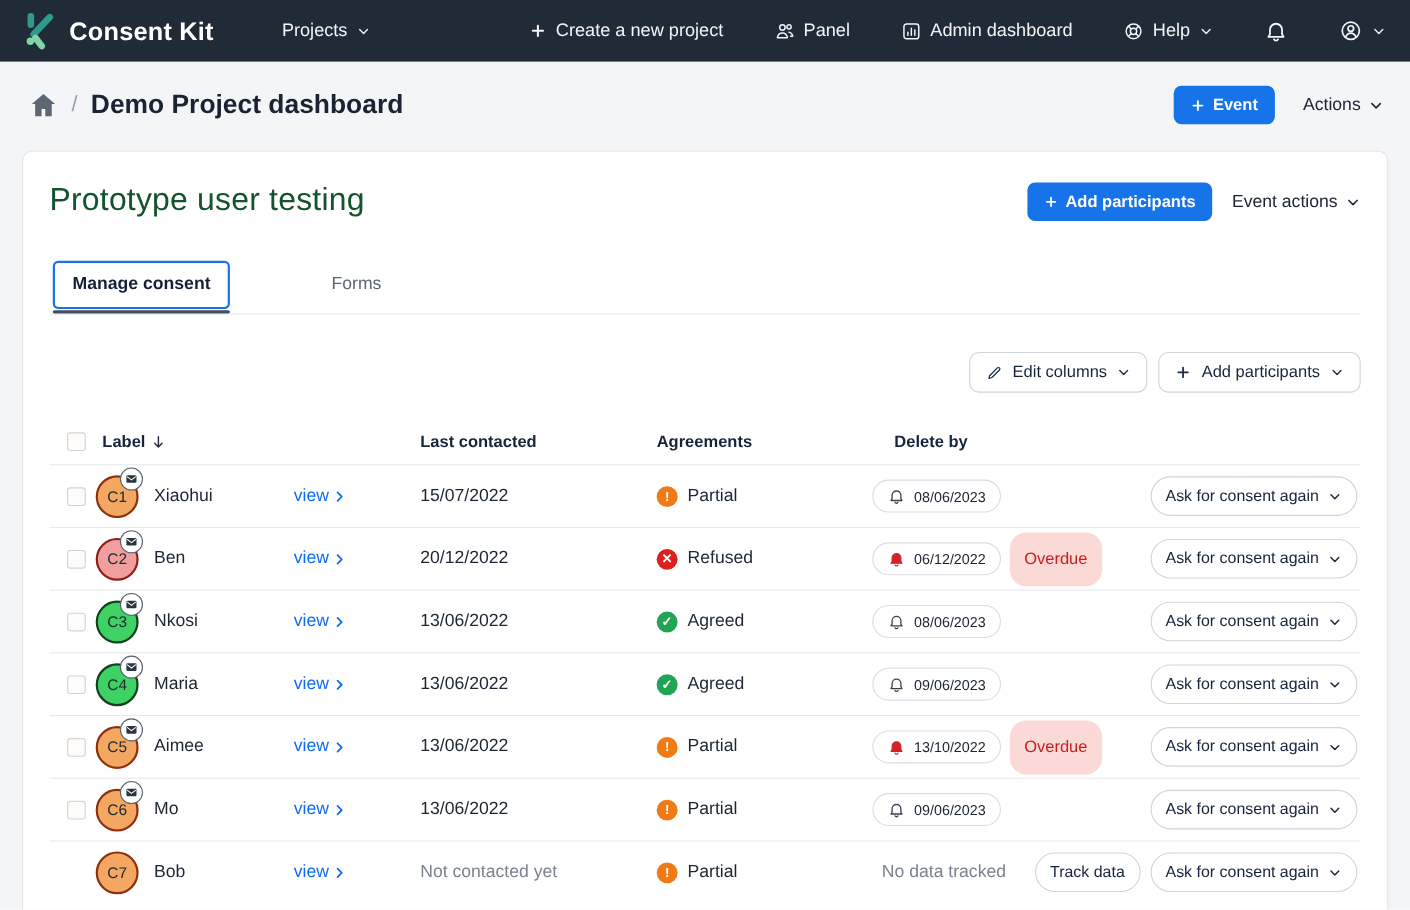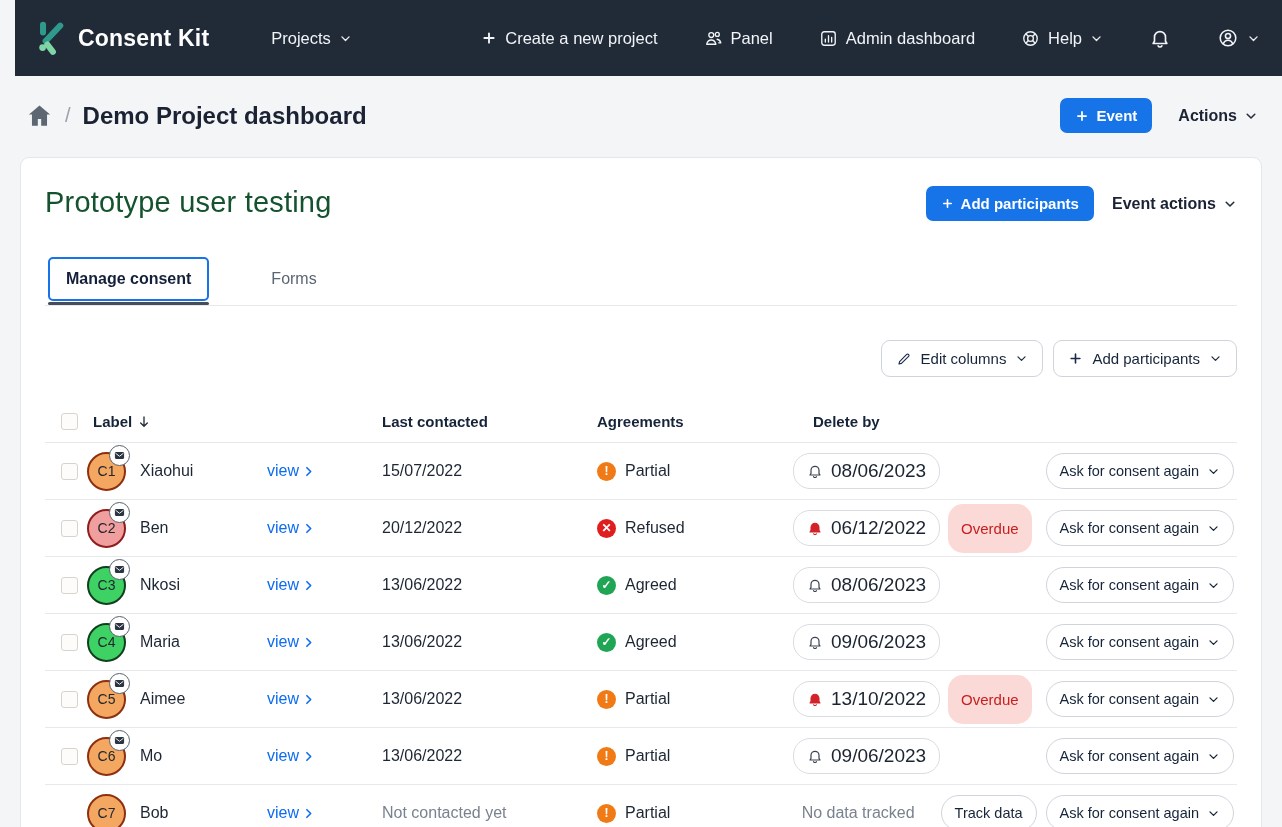--- a/index.html
+++ b/index.html
@@ -9,46 +9,46 @@
     --navbar-bg:#212b38; --brand-teal:#2f9a8c; --brand-mint:#7fd6a4;
     --ink:#1b2433; --ink-soft:#414b5a; --muted:#79828f;
     --line:#e7e9ed; --btn-border:#cfd4da;
   }
   *{box-sizing:border-box; margin:0; padding:0;}
   html,body{width:1282px; height:827px; overflow:hidden;}
   body{font-family:"Liberation Sans", sans-serif; background:#f4f5f7; color:var(--ink);}
   svg{display:block;}
 
   
-  .nav{height:76px; background:var(--navbar-bg); display:flex; align-items:center; padding:0 22px; color:#fff;margin-left:15px;}
+  .nav{height:56px; background:var(--navbar-bg); display:flex; align-items:center; padding:0 22px; color:#fff;}
   .brand{display:flex; align-items:center; gap:10px; margin-right:62px;}
   .brand-name{font-size:23px; font-weight:800; letter-spacing:.2px;}
   .nav-item{display:flex; align-items:center; gap:8px; font-size:16.5px; color:#f2f4f7; cursor:pointer; white-space:nowrap;}
   .nav-right{display:flex; align-items:center; gap:46px; margin-left:auto;}
   .chev{opacity:.95; display:inline-flex;}
 
   
   .crumb-bar{display:flex; align-items:center; padding:22px 24px 24px 26px;}
   .crumb{display:flex; align-items:center; gap:12px;}
   .crumb-sep{color:#9aa1ab; font-size:20px;}
   .crumb-title{font-size:24px; font-weight:700; color:#1a2233;}
   .crumb-actions{margin-left:auto; display:flex; align-items:center; gap:26px;}
   .btn-blue{display:inline-flex; align-items:center; gap:7px; background:var(--accent-blue); color:#fff;
     border:none; border-radius:7px; padding:9px 15px; font-size:15px; font-weight:700; cursor:pointer;
     font-family:inherit;}
-  .txt-menu{display:inline-flex; align-items:center; gap:7px; font-size:16px; font-weight:700; color:#1a2233; cursor:pointer; background:none; border:none; font-family:inherit;}
+  .txt-menu{display:inline-flex; align-items:center; gap:7px; font-size:16px; font-weight:400; color:#1a2233; cursor:pointer; background:none; border:none; font-family:inherit;}
 
   
   .card{margin:0 20px 20px; background:#fff; border:1px solid #e3e6ea; border-radius:9px; padding:28px 24px 60px; min-height:700px;}
   .card-head{display:flex; align-items:flex-start;}
   .event-title{font-size:29px; font-weight:400; color:#14532d; letter-spacing:.2px;}
   .head-actions{margin-left:auto; display:flex; align-items:center; gap:18px;}
 
   
-  .tabs{display:flex; gap:44px; border-bottom:1px solid var(--line); margin-top:36px; padding-left:3px;}
+  .tabs{display:flex; gap:74px; border-bottom:1px solid var(--line); margin-top:36px; padding-left:3px;}
   .tab{padding:11px 16px; margin-bottom:4px; font-size:16px; color:#5b6573; cursor:pointer; position:relative; border:2px solid transparent; border-radius:5px;}
   .tab.active{border-color:var(--accent-blue); color:#14203a; font-weight:700;}
   .tab.active::after{content:""; position:absolute; left:-2px; right:-2px; bottom:-6px; height:3px; background:#454d59; border-radius:2px;}
 
   
   .toolbar{display:flex; justify-content:flex-end; gap:10px; margin-top:34px;}
   .btn-white{display:inline-flex; align-items:center; gap:9px; background:#fff; border:1px solid var(--btn-border);
     border-radius:9px; padding:9px 14px; font-size:15px; font-weight:500; color:#16243a; cursor:pointer; font-family:inherit;}
 
   
@@ -65,21 +65,21 @@
   .av-orange{background:#f4a760; border-color:#8e2f0e;}
   .av-pink{background:#f09e9e; border-color:#8f1d1d;}
   .av-green{background:#3ed164; border-color:#123f1d;}
   .env-badge{position:absolute; top:-9px; left:20px; width:21px; height:21px; background:#fff; border:1.5px solid #59616c; border-radius:50%; display:flex; align-items:center; justify-content:center;}
   .view-link{display:inline-flex; align-items:center; gap:3px; color:var(--link-blue); font-size:16px; font-weight:500; text-decoration:none; cursor:pointer;}
   .muted{color:var(--muted);}
   .st-icon{width:19px; height:19px; border-radius:50%; color:#fff; font-size:12px; font-weight:800; display:inline-flex; align-items:center; justify-content:center; margin-right:9px; flex:none;}
   .st-partial{background:var(--status-partial);}
   .st-refused{background:var(--status-refused);}
   .st-agreed{background:var(--status-agreed);}
-  .pill{display:inline-flex; align-items:center; gap:8px; border:1px solid #d9dde2; border-radius:17px; padding:6px 13px; font-size:19px; color:#1b2430; background:#fff;}
+  .pill{display:inline-flex; align-items:center; gap:8px; border:1px solid #d9dde2; border-radius:17px; padding:6px 13px; font-size:13px; color:#1b2430; background:#fff;}
   .badge-overdue{display:inline-flex; align-items:center; background:var(--overdue-bg); color:var(--overdue-text); border-radius:15px; padding:16px 13px; font-size:15px; font-weight:500; margin-left:8px;}
   .c-delete{gap:0;}
   .c-delete.right{justify-content:flex-end; padding-right:26px;}
   .c-actions{justify-content:flex-end; gap:9px; padding-right:3px;}
   .btn-action{background:#fff; border:1px solid var(--btn-border); border-radius:18px; padding:9px 13px; font-size:14.5px; color:#16243a; display:inline-flex; align-items:center; gap:8px; cursor:pointer; font-family:inherit; white-space:nowrap;}
 </style>
 </head>
 <body>
 
 <header class="nav">

